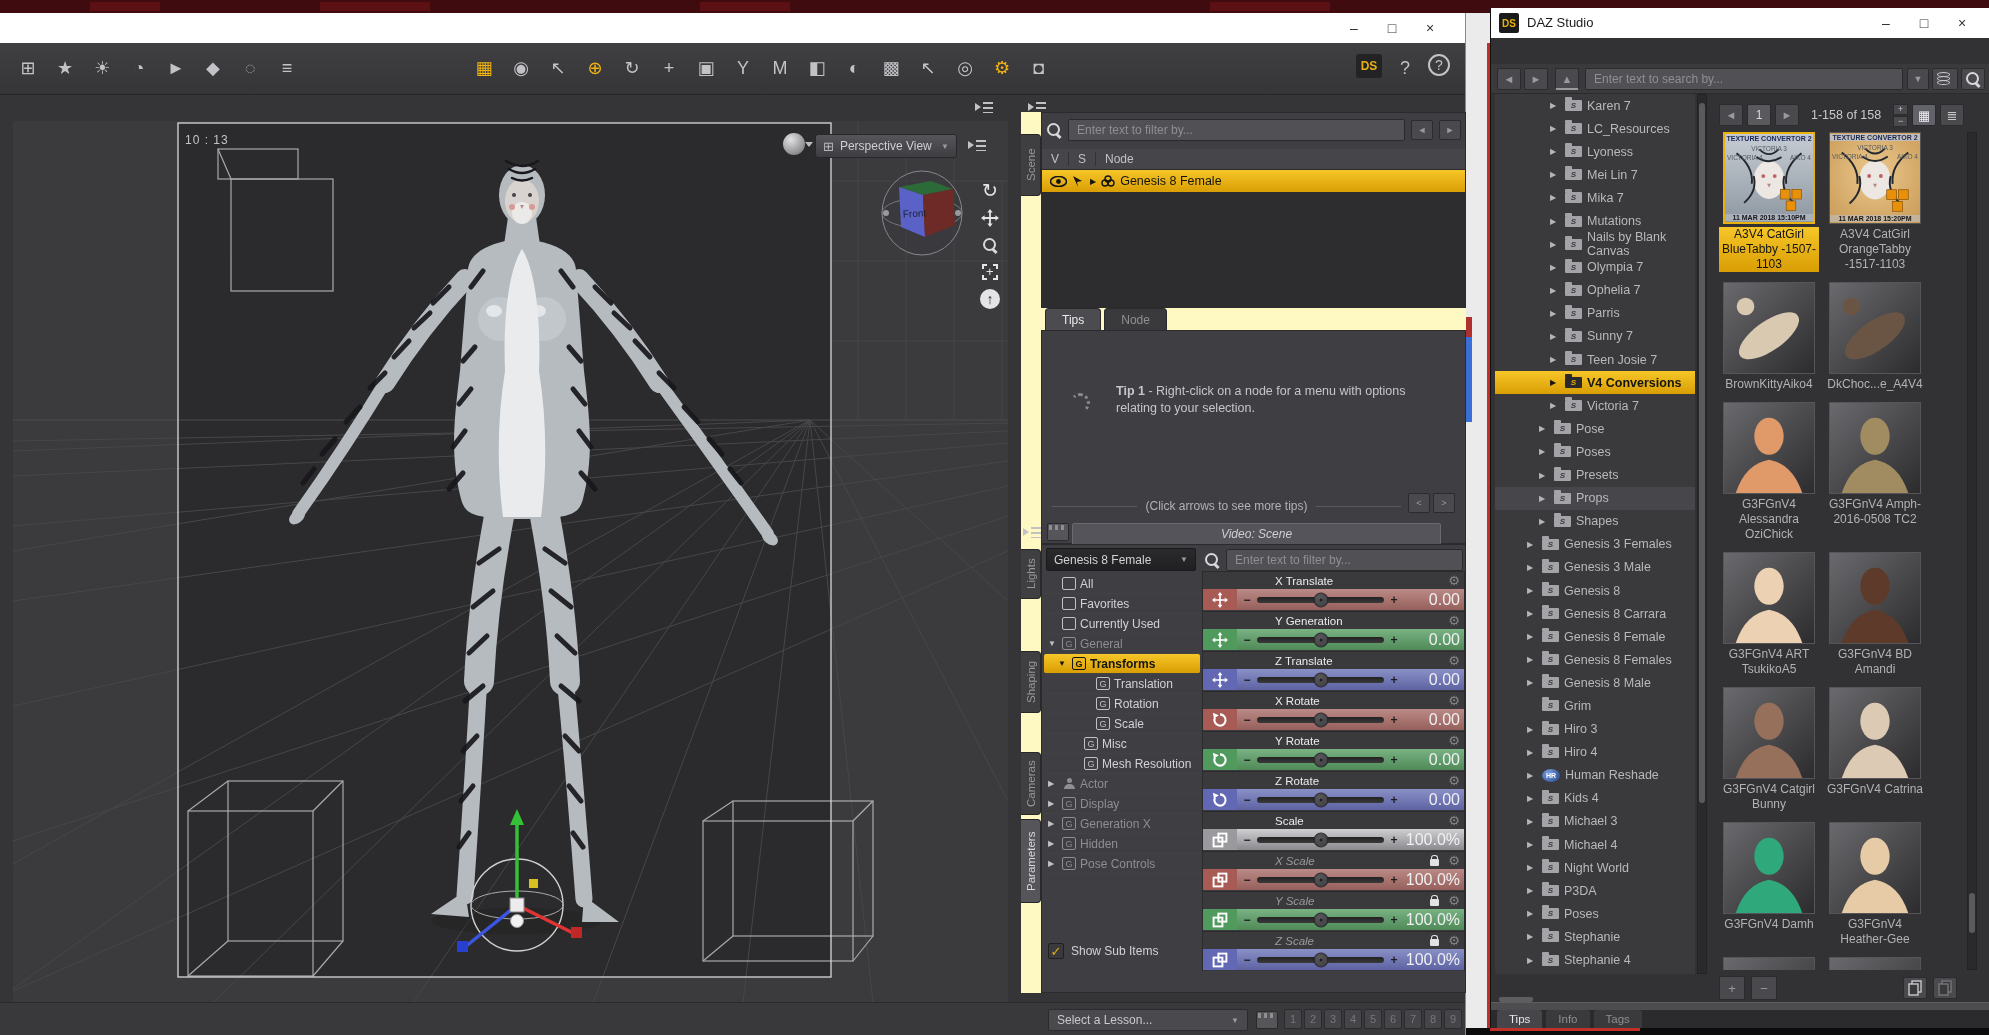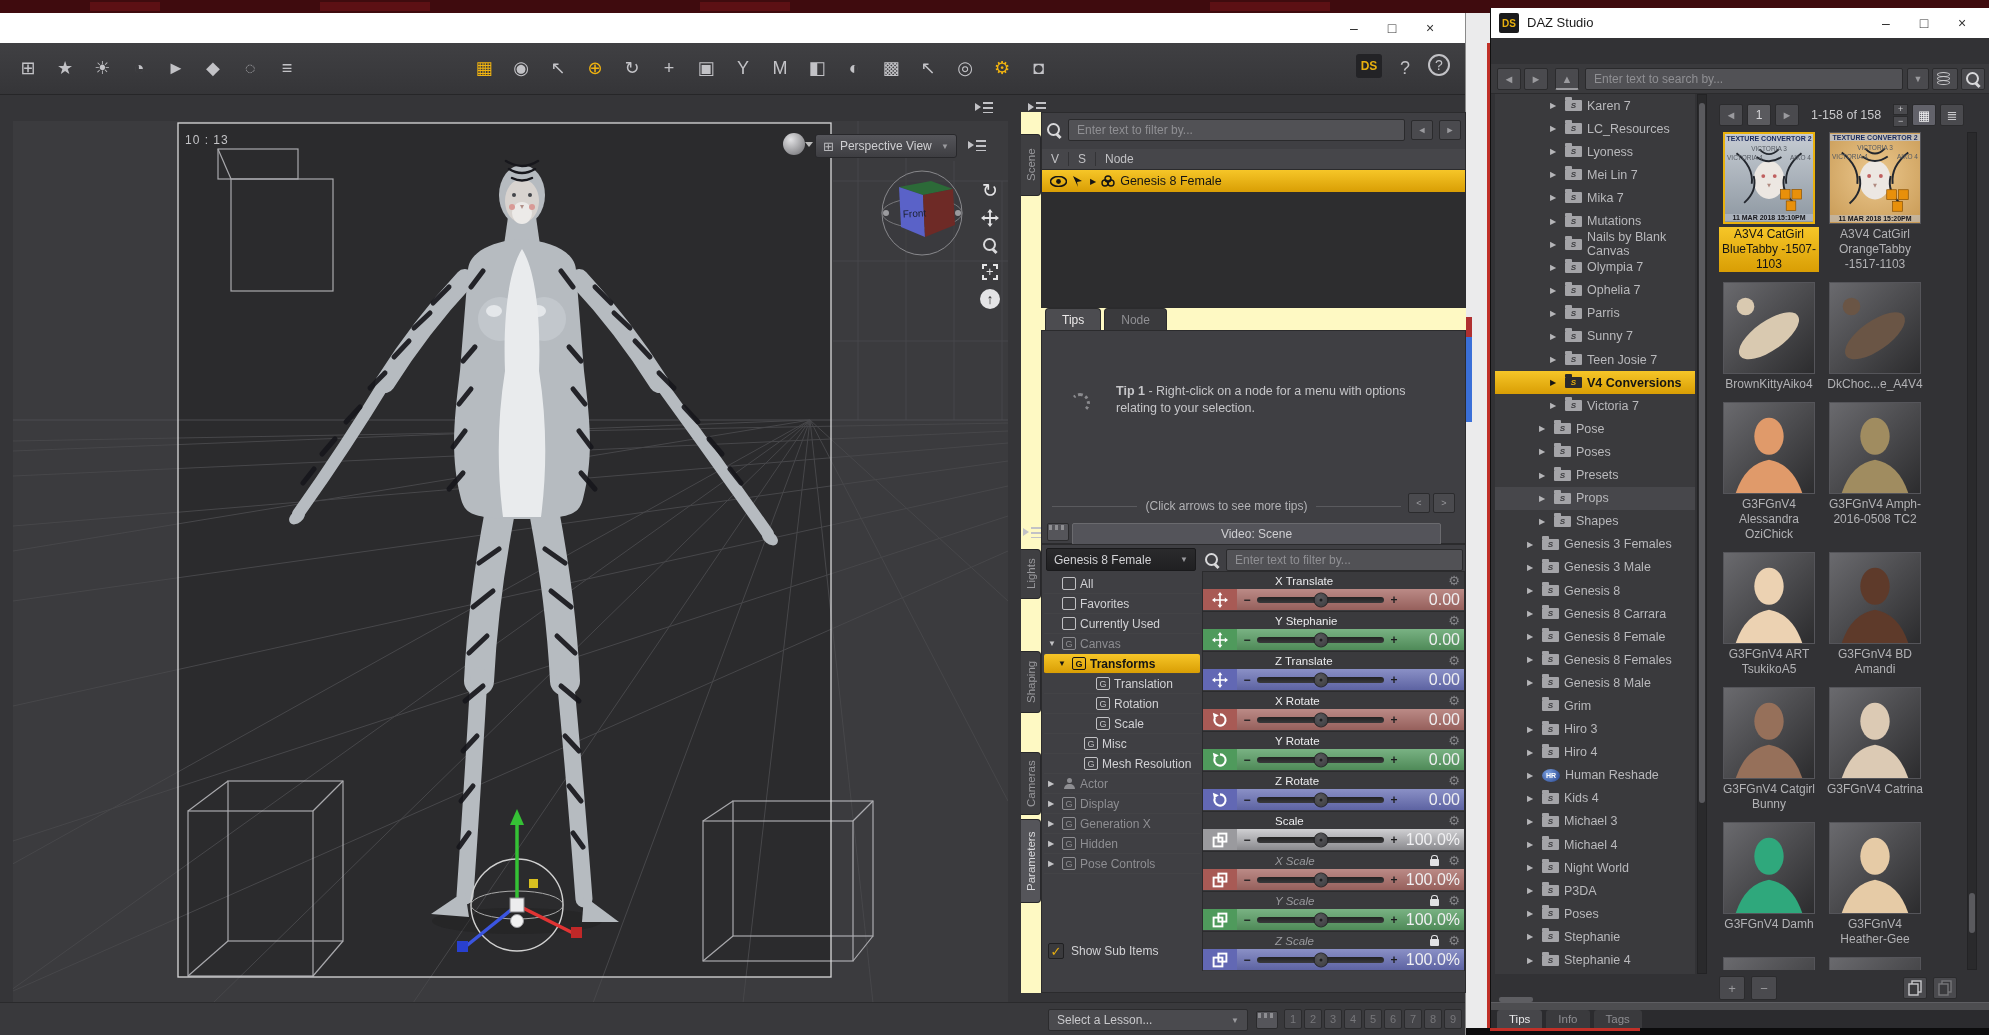--- a/index.html
+++ b/index.html
@@ -68,21 +68,21 @@
   
   .tabsrow{position:absolute;left:4px;top:0;display:flex;gap:3px;}
   .ptab{height:22px;padding:0 16px;border-radius:4px 4px 0 0;background:#3a3a3d;color:#909094;font-size:12px;display:flex;align-items:center;border:1px solid #2b2b2d;border-bottom:none;}
   .ptab.act{background:#4c4c50;color:#eceaea;}
   .tipsbody{position:absolute;left:0;top:22px;right:0;bottom:0;background:#3f3f43;border:1px solid #2b2b2d;}
   .spinner{position:absolute;left:28px;top:62px;width:20px;height:20px;border:3px dotted #8a8a8e;border-radius:50%;border-left-color:transparent;border-bottom-color:transparent;}
   .tiptext{position:absolute;left:74px;top:52px;width:330px;color:#c6c6c9;font-size:12.5px;line-height:17px;}
   .morebar{position:absolute;left:10px;right:64px;top:168px;display:flex;align-items:center;color:#b2b2b5;font-size:12px;gap:8px;}
   .morebar::before,.morebar::after{content:"";flex:1;height:1px;background:#5a5a5e;}
   .tipnav{position:absolute;top:162px;display:flex;gap:3px;}
-  .vidbtn{position:absolute;left:30px;right:24px;top:192px;height:22px;background:#54545a;border:1px solid #6a6a6e;border-radius:2px;color:#cfcfd2;font-size:12px;display:flex;align-items:center;justify-content:center;}
+  .vidbtn{position:absolute;left:30px;right:24px;top:192px;height:22px;background:#54545a;border:1px solid #6a6a6e;border-radius:2px;color:#cfcfd2;font-size:12px;display:flex;align-items:center;justify-content:center;font-style:italic;}
   
   .pdrop{position:absolute;left:4px;top:3px;width:150px;height:23px;background:linear-gradient(#2a2a2c,#202022);border:1px solid #1a1a1c;border-radius:2px;color:#d2d2d5;font-size:12px;display:flex;align-items:center;padding:0 7px;}
   .pdrop span:last-child{margin-left:auto;font-size:8px;color:#9a9a9e;}
   .plist{position:absolute;left:2px;top:29px;width:156px;}
   .prow{height:20px;display:flex;align-items:center;gap:4px;color:#d2d2d5;font-size:12px;padding-left:4px;border-bottom:1px solid #434346;}
   .prow .pa{width:10px;font-size:8px;color:#c2c2c5;}
   .prow .gic{width:14px;height:13px;border:1px solid #c2c2c5;border-radius:2px;color:#c2c2c5;font-size:9px;display:flex;align-items:center;justify-content:center;flex:none;}
   .prow.dim{color:#8e8e92;}
   .prow.dim .gic{border-color:#8e8e92;color:#8e8e92;}
   .prow.sel{background:linear-gradient(#f6c628,#d99e04);color:#141414;font-weight:bold;border-radius:2px;}
@@ -546,21 +546,21 @@
           <span>Favorites</span>
         </div>
           <div class="prow">
           <span class="pa"></span>
           <span class="gic"></span>
           <span>Currently Used</span>
         </div>
           <div class="prow dim">
           <span class="pa">▼</span>
           <span class="gic">G</span>
-          <span>Canvas</span>
+          <span>General</span>
         </div>
           <div class="prow sel ind1">
           <span class="pa">▼</span>
           <span class="gic">G</span>
           <span>Transforms</span>
         </div>
           <div class="prow ind2">
           <span class="pa"></span>
           <span class="gic">G</span>
           <span>Translation</span>
@@ -637,21 +637,21 @@
             <span class="sm">−</span>
             <div class="track">
                 <div class="thumbk"></div>
               </div>
             <span class="sm">+</span>
             <span class="sval">0.00</span>
           </div>
         </div>
           <div class="srow green move">
           <div class="slabrow">
-            <span>Y Stephanie</span>
+            <span>Y Generation</span>
 
             <span class="gear">⚙</span>
           </div>
           <div class="sbar">
             <span class="sic">
               <svg class="ic-move" width="16" height="16" viewBox="0 0 20 20">
                   <path d="M10 0 13 4H11V9H16V7L20 10 16 13V11H11V16H13L10 20 7 16H9V11H4V13L0 10 4 7V9H9V4H7Z" fill="#fff"></path>
                 </svg>
 
             </span>

